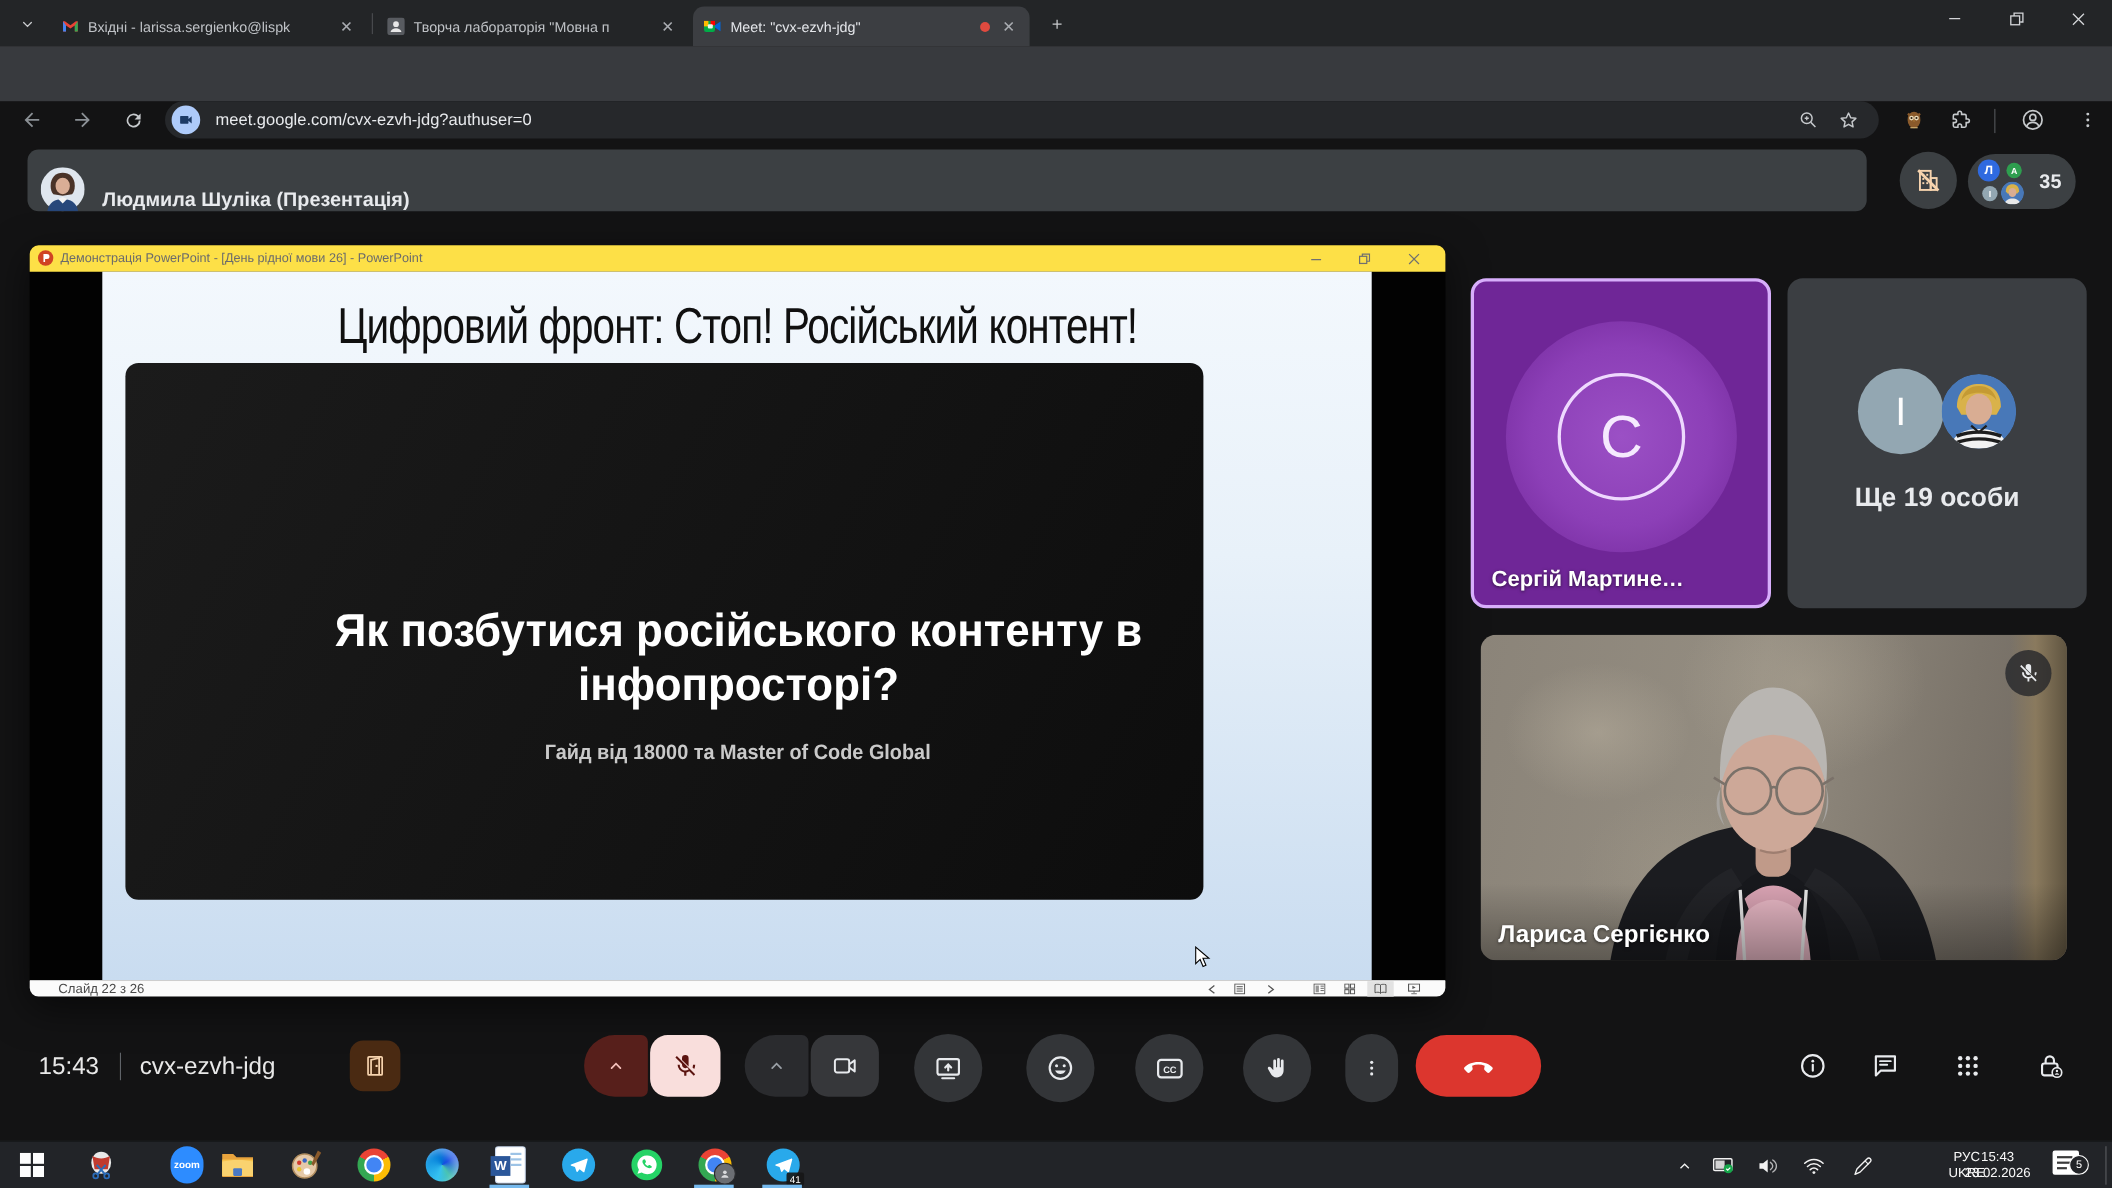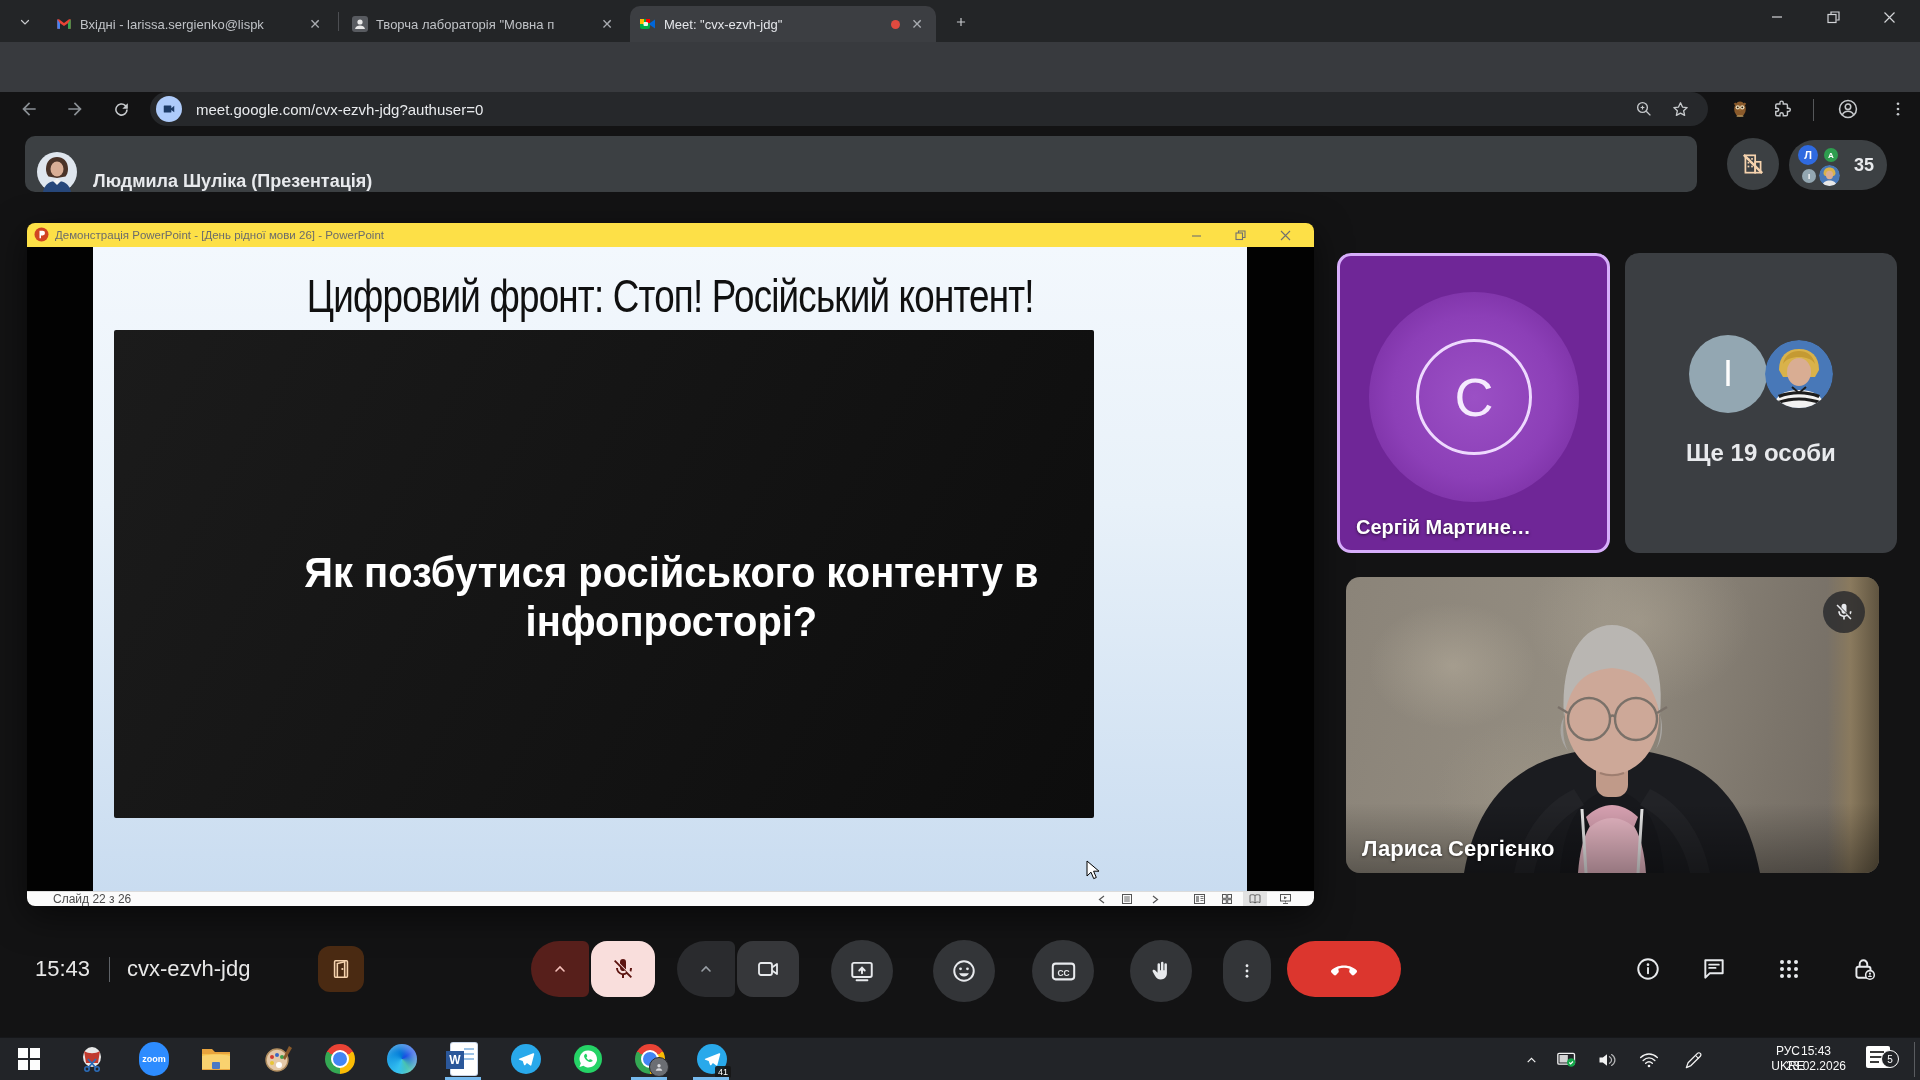--- a/index.html
+++ b/index.html
@@ -36,21 +36,21 @@
   #ppl-count{position:absolute;right:13px;top:0;height:50px;line-height:50px;font-size:18px;color:#e8eaed;font-weight:bold}
 
   
   #ppt{left:27px;top:223px;width:1287px;height:683px;background:#020202;border-radius:8px;box-shadow:0 10px 35px rgba(0,0,0,.55)}
   #ppt-titlebar{left:0;top:0;width:1287px;height:24px;background:#fde047;border-radius:8px 8px 0 0}
   #ppt-title{left:28px;top:0;height:24px;line-height:24px;font-size:11.5px;color:#6b6b6b;white-space:nowrap}
   .pptbtn{top:0;width:42px;height:24px;display:flex;align-items:center;justify-content:center;color:#707070}
   #slide{left:66px;top:24px;width:1154px;height:644px;background:linear-gradient(180deg,#f3f8fd 0%,#e8f1f9 40%,#c9dcf0 100%)}
   #slide-title{left:0;top:22px;width:1154px;text-align:center;font-size:46px;font-weight:500;color:#101010;letter-spacing:-1px}
   #slide-title span{display:inline-block;transform:scaleX(.80);transform-origin:center;white-space:nowrap}
-  #blackbox{left:21px;top:83px;width:980px;height:488px;background:linear-gradient(120deg,#1b1b1b 0%,#0d0d0d 100%);border-radius:2px}
+  #blackbox{left:21px;top:83px;width:980px;height:488px;background:linear-gradient(120deg,#1b1b1b 0%,#0d0d0d 100%);border-radius:12px}
   #bb-heading{left:0;top:218px;width:1114px;text-align:center;color:#fff;font-size:42px;font-weight:bold;line-height:1.17;white-space:pre-line}
   #bb-heading span{display:inline-block;transform:scaleX(.95)}
   #bb-sub{left:0;top:344px;width:1114px;text-align:center;color:#c9c9c9;font-size:19px;font-weight:bold}
   #bb-sub span{display:inline-block;transform:scaleX(.95)}
   #ppt-status{left:0;top:668px;width:1287px;height:15px;background:#fbfbfb;border-top:1px solid #dcdcdc;border-radius:0 0 8px 8px;box-sizing:border-box}
   #ppt-status-text{left:26px;top:0;height:14px;line-height:14px;font-size:12px;color:#4a4a4a}
   .ppt-nav{top:1px;height:12px;display:flex;align-items:center;justify-content:center;color:#555}
   .ppt-view{top:0;width:24px;height:14px;display:flex;align-items:center;justify-content:center;color:#555}
   .ppt-view.active{background:#e2e2e2}
 
@@ -313,20 +313,21 @@
           <path d="M1 1l9 9M10 1l-9 9" stroke="currentColor" stroke-width="1.1"></path>
         </svg>
     </span>
   </div>
 
   <div class="abs" id="slide">
     <div class="abs" id="slide-title"><span>Цифровий фронт: Стоп! Російський контент!</span></div>
     <div class="abs" id="blackbox">
       <div class="abs" id="bb-heading"><span>Як позбутися російського контенту в
 інфопросторі?</span></div>
+      <div class="abs" id="bb-sub"><span>Гайд від 18000 та Master of Code Global</span></div>
     </div>
   </div>
 
   <div class="abs" id="ppt-status">
     <span class="abs" id="ppt-status-text">Слайд 22 з 26</span>
     <span class="abs ppt-nav" style="left:1066px;width:16px">
       <svg width="7" height="9" viewBox="0 0 7 9">
           <path d="M6 1L1.5 4.5 6 8" fill="none" stroke="currentColor" stroke-width="1.2"></path>
         </svg>
     </span>
@@ -554,21 +555,21 @@
   </div>
   <div class="abs tb-btn" style="left:67px">
     <svg width="28" height="28" viewBox="0 0 28 28">
         <ellipse cx="14" cy="12" rx="9" ry="10" fill="#e8e8e8"></ellipse>
         <path d="M6 6c5 3 11 3 16 0l-2 12H8z" fill="#c03a2e"></path>
         <path d="M10 14l8 9M18 14l-8 9" stroke="#2b6cb8" stroke-width="1.8"></path>
         <circle cx="9" cy="24" r="2.2" fill="none" stroke="#2b6cb8" stroke-width="1.6"></circle>
         <circle cx="19" cy="24" r="2.2" fill="none" stroke="#2b6cb8" stroke-width="1.6"></circle>
       </svg>
   </div>
-  <div class="abs tb-btn" style="left:129px">
+  <div class="abs tb-btn" style="left:145px">
     <div style="width:30px;height:34px;border-radius:15px;background:#2d8cff;display:flex;align-items:center;justify-content:center">
       <span style="color:#fff;font-size:9px;font-weight:bold">zoom</span>
     </div>
   </div>
   <div class="abs tb-btn" style="left:191px">
     <svg width="30" height="26" viewBox="0 0 30 26">
         <path d="M1 3h10l3 3h15v18H1z" fill="#e8a33d"></path>
         <path d="M1 8h28v15H1z" fill="#f6c14b"></path>
         <path d="M1 10c8-2 21-2 28 0v13H1z" fill="#f9d26f"></path>
         <rect x="11" y="16" width="8" height="7" rx="1" fill="#4a79c4"></rect>

